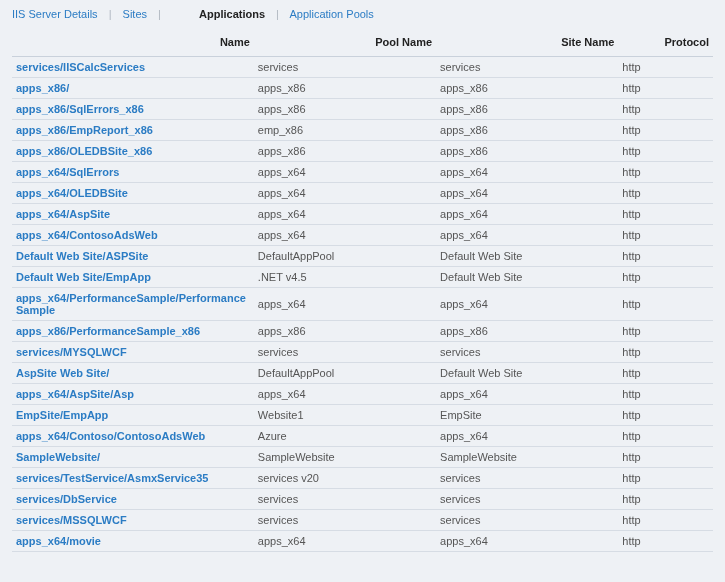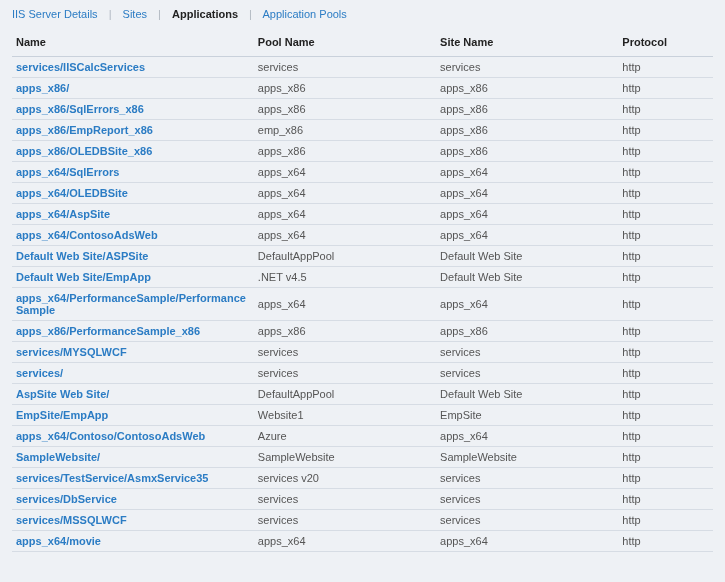--- a/index.html
+++ b/index.html
@@ -20,31 +20,32 @@
     text-decoration: none;
     cursor: pointer;
   }
   .tab-sep {
     color: #b0b7c0;
     margin: 0 8px;
   }
   .tab-active {
     color: #222;
     font-weight: bold;
+    margin-left: 27px;
   }
   .table-wrap {
     padding: 0 12px 0 12px;
   }
   table {
     width: 100%;
     border-collapse: collapse;
     table-layout: fixed;
   }
   th {
-    text-align: left;
+    text-align: right;
     font-weight: bold;
     color: #222;
     padding: 10px 4px 8px 4px;
     border-bottom: 1px solid #c9d1db;
     font-size: 11px;
   }
   td {
     padding: 4px 4px;
     border-bottom: 1px solid #d6dce4;
     color: #555;
@@ -172,29 +173,29 @@
           <td>apps_x86</td>
           <td>http</td>
         </tr>
         <tr>
           <td class="name-cell">services/MYSQLWCF</td>
           <td>services</td>
           <td>services</td>
           <td>http</td>
         </tr>
         <tr>
-          <td class="name-cell">services/</td>
-          <td>services</td>
-          <td>services</td>
-          <td>http</td>
-        </tr>
-        <tr>
           <td class="name-cell">AspSite Web Site/</td>
           <td>DefaultAppPool</td>
           <td>Default Web Site</td>
+          <td>http</td>
+        </tr>
+        <tr>
+          <td class="name-cell">apps_x64/AspSite/Asp</td>
+          <td>apps_x64</td>
+          <td>apps_x64</td>
           <td>http</td>
         </tr>
         <tr>
           <td class="name-cell">EmpSite/EmpApp</td>
           <td>Website1</td>
           <td>EmpSite</td>
           <td>http</td>
         </tr>
         <tr>
           <td class="name-cell">apps_x64/Contoso/ContosoAdsWeb</td>

